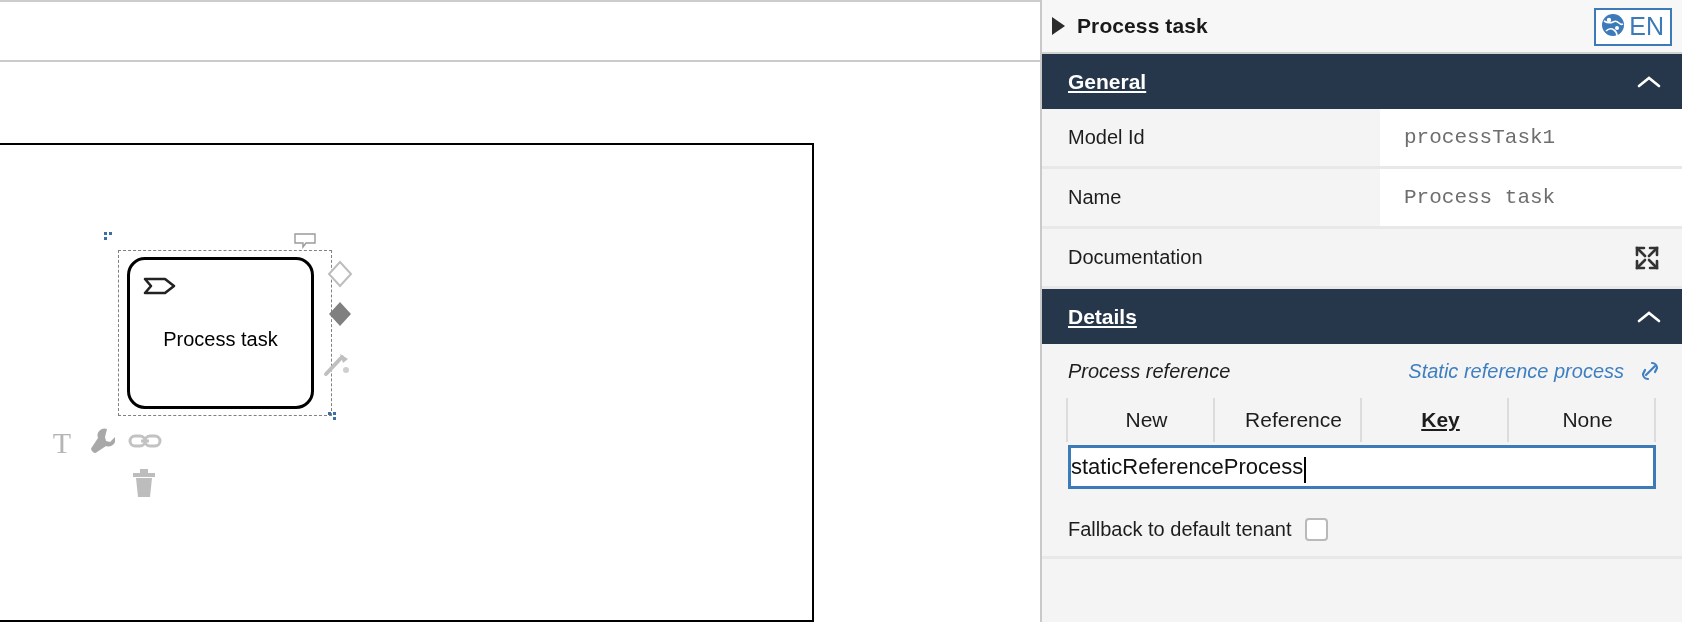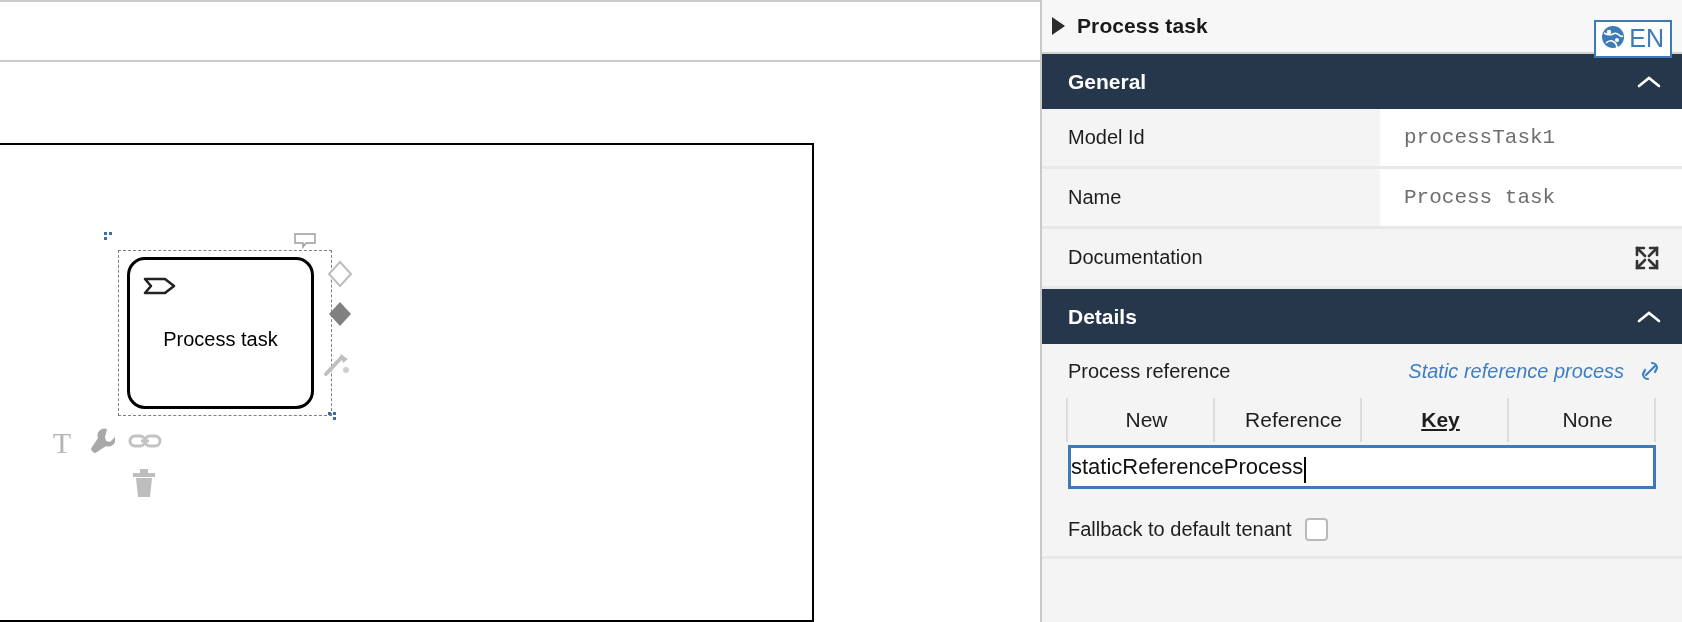--- a/index.html
+++ b/index.html
@@ -114,41 +114,41 @@
     border-left: 13px solid #2b2b2b;
     border-top: 9px solid transparent;
     border-bottom: 9px solid transparent;
     cursor: pointer;
   }
   .panel-title {
     font-size: 21px; font-weight: bold; color: #1a1a1a;
     letter-spacing: .1px;
   }
   .lang-button {
-    position: absolute; right: 10px; top: 20px;
+    position: absolute; right: 10px; top: 8px;
     height: 38px; padding: 0 6px 0 4px;
     border: 2px solid #3d7ab8;
     background: #ffffff;
     display: flex; align-items: center; gap: 3px;
     cursor: pointer;
   }
   .lang-button .en-text {
     font-size: 25px; color: #3d7ab8; line-height: 1;
     position: relative; top: -1px;
   }
 
   .section-header {
     height: 55px;
     background: #27374b;
     display: flex; align-items: center; justify-content: space-between;
     padding: 0 20px 0 26px;
     cursor: pointer;
   }
   .section-header .sh-title {
-    font-size: 21px; font-weight: bold; color: #ffffff;
+    font-size: 21px; font-weight: bold; color: #ffffff; text-decoration: underline;
   }
   .chev-up { width: 26px; height: 16px; }
 
   .field-row {
     position: relative;
     height: 60px;
     background: #f4f4f4;
     border-bottom: 3px solid #e8e8e8;
     display: flex; align-items: center;
   }
@@ -174,21 +174,21 @@
     width: 26px; height: 26px; cursor: pointer;
   }
 
   .detail-row {
     position: relative;
     height: 54px;
     background: #f4f4f4;
     display: flex; align-items: center;
   }
   .detail-label {
-    padding-left: 26px; font-size: 20px; color: #1d1d1d;
+    padding-left: 26px; font-size: 20px; color: #1d1d1d; font-style: italic;
   }
   .detail-link {
     position: absolute; right: 58px;
     font-size: 20px; font-style: italic; color: #3f7fc1;
     cursor: pointer; white-space: nowrap;
   }
   .link-icon { position: absolute; right: 20px; width: 24px; height: 24px; cursor: pointer; }
 
   .tabs {
     display: flex;

